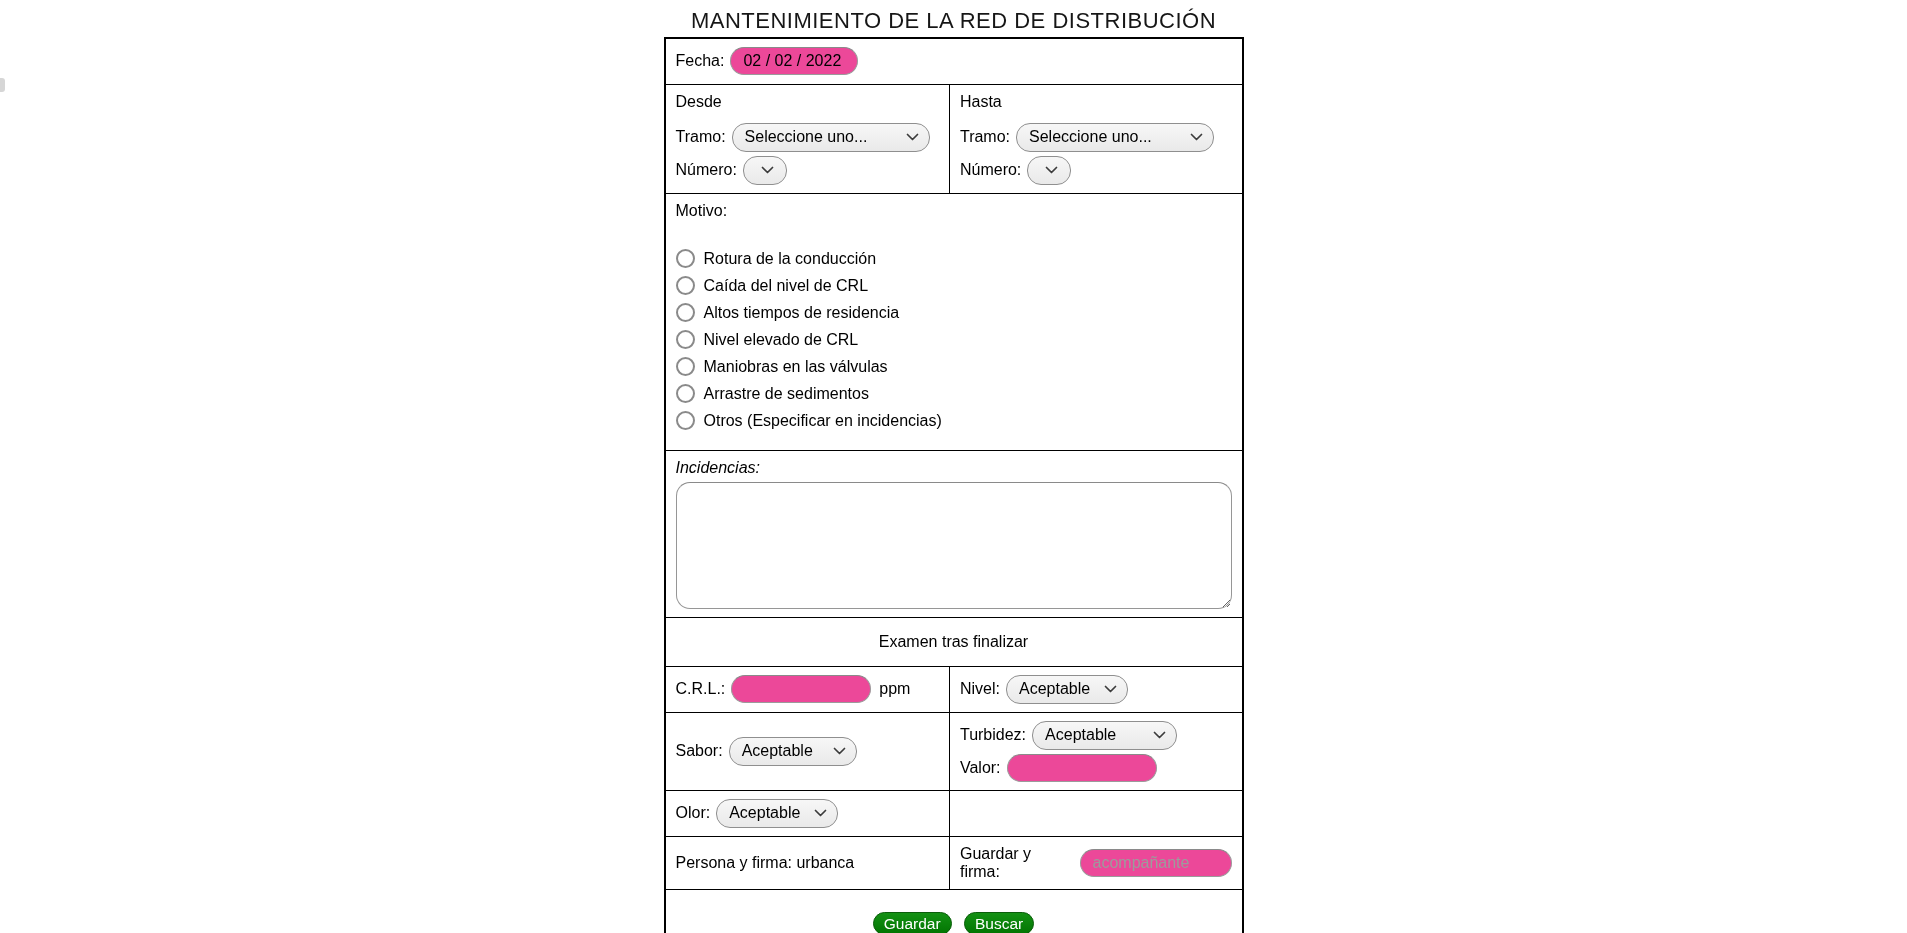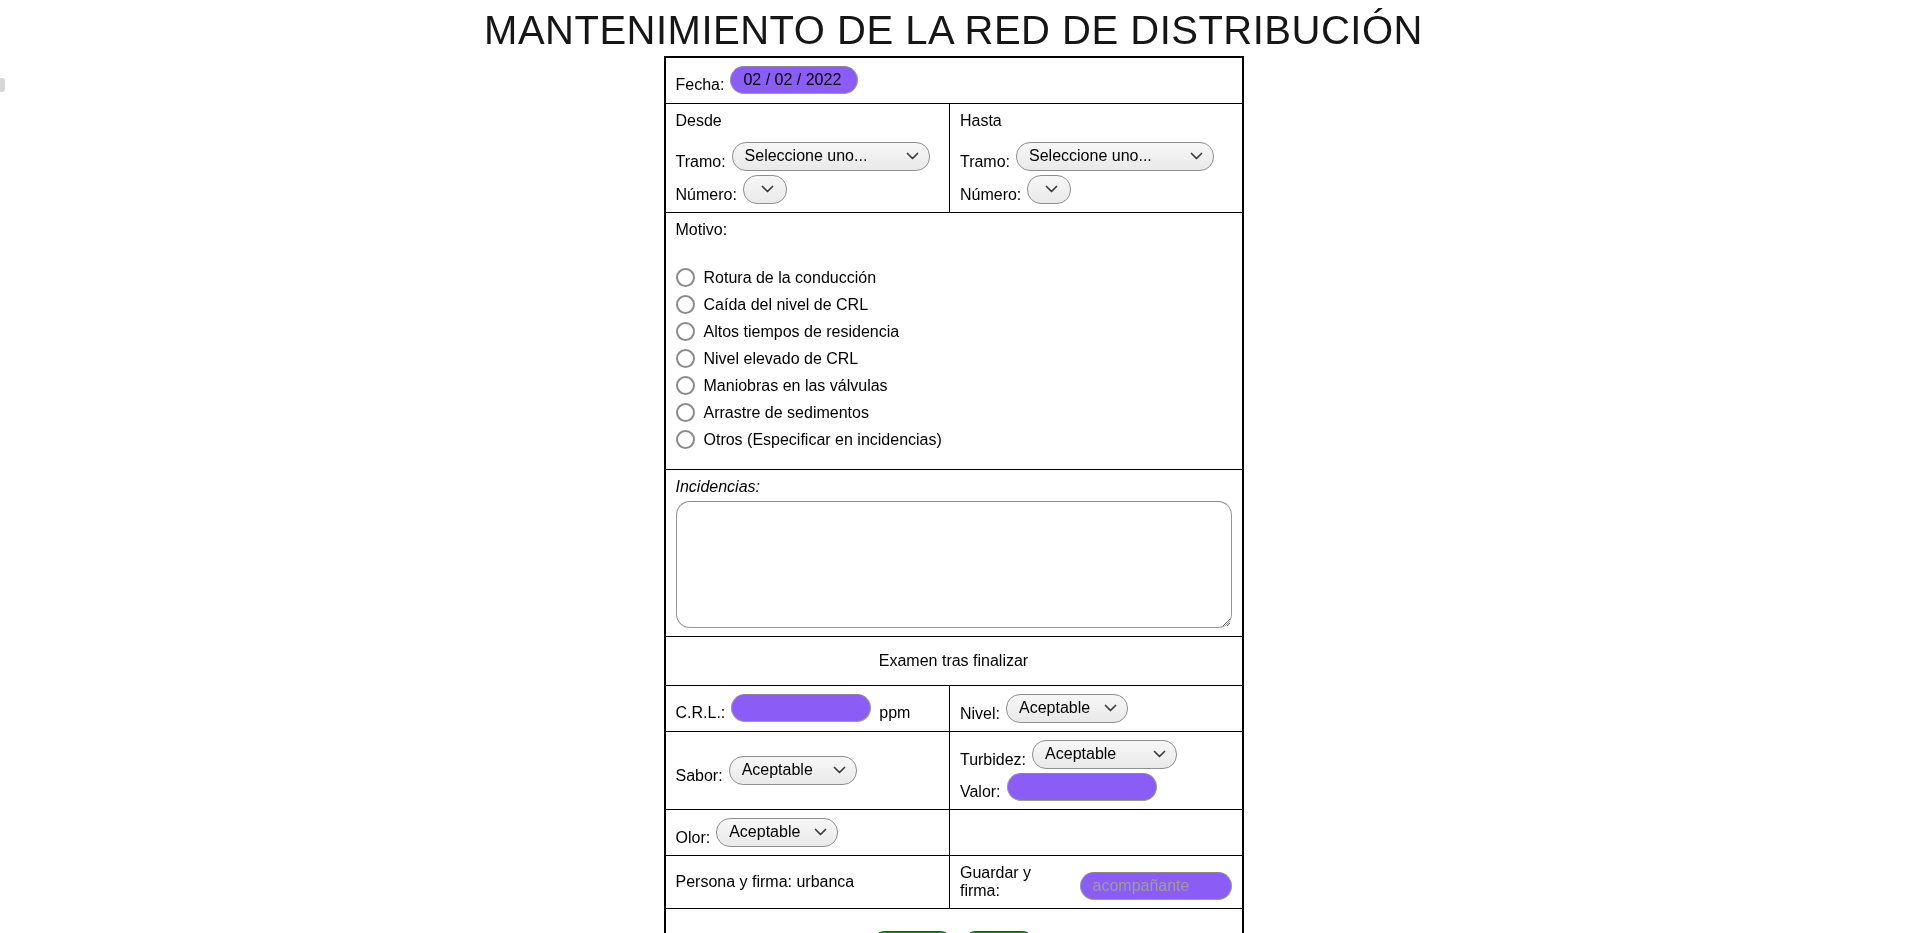--- a/index.html
+++ b/index.html
@@ -13,21 +13,21 @@
     position: relative;
   }
   .edge-artifact {
     position: absolute; left: 0; top: 78px;
     width: 5px; height: 14px;
     background: #d6d6d6; border-radius: 0 3px 3px 0;
   }
   h1.page-title {
     margin: 8px 0 3px 0;
     text-align: center;
-    font-size: 40px;
+    font-size: 22px;
     font-weight: 400;
     color: #161616;
     letter-spacing: 0.5px;
   }
   table.form-table {
     width: 580px;
     margin: 0 auto;
     border-collapse: collapse;
     table-layout: fixed;
     border: 2px solid #000;
@@ -42,34 +42,34 @@
   tr.row-tramos  td { height: 99px; }
   tr.row-motivo  td { height: 257px; }
   tr.row-incid   td { height: 165px; font-style: italic; }
   tr.row-examen  td { height: 49px;  text-align: center; vertical-align: middle; }
   tr.row-crl     td { height: 43px;  vertical-align: middle; }
   tr.row-sabor   td { height: 62px;  vertical-align: middle; }
   tr.row-olor    td { height: 43px;  vertical-align: middle; }
   tr.row-persona td { height: 45px;  vertical-align: middle; }
   tr.row-buttons td { height: 70px;  text-align: center; vertical-align: middle; }
 
-  .inline-row { display: flex; align-items: flex-end; gap: 6px; }
+  .inline-row { display: flex; align-items: center; gap: 6px; }
   .stack { display: flex; flex-direction: column; gap: 4px; }
   .stack .inline-row { min-height: 28px; }
 
   
   input.pill-input {
     height: 28px;
     border: 1.5px solid #9b9b9b;
     border-top-color: #8a8a8a;
     border-radius: 14px;
     padding: 0 12px;
     font: inherit;
     color: #000;
-    background: #8b5cf6;
+    background: #ec4899;
     outline: none;
   }
   input.pill-input::placeholder { color: #9c9c9c; }
   .w-fecha { width: 128px; }
   .w-crl   { width: 140px; }
   .w-valor { width: 150px; }
   .w-firma { width: 152px; }
 
   
   .select {

